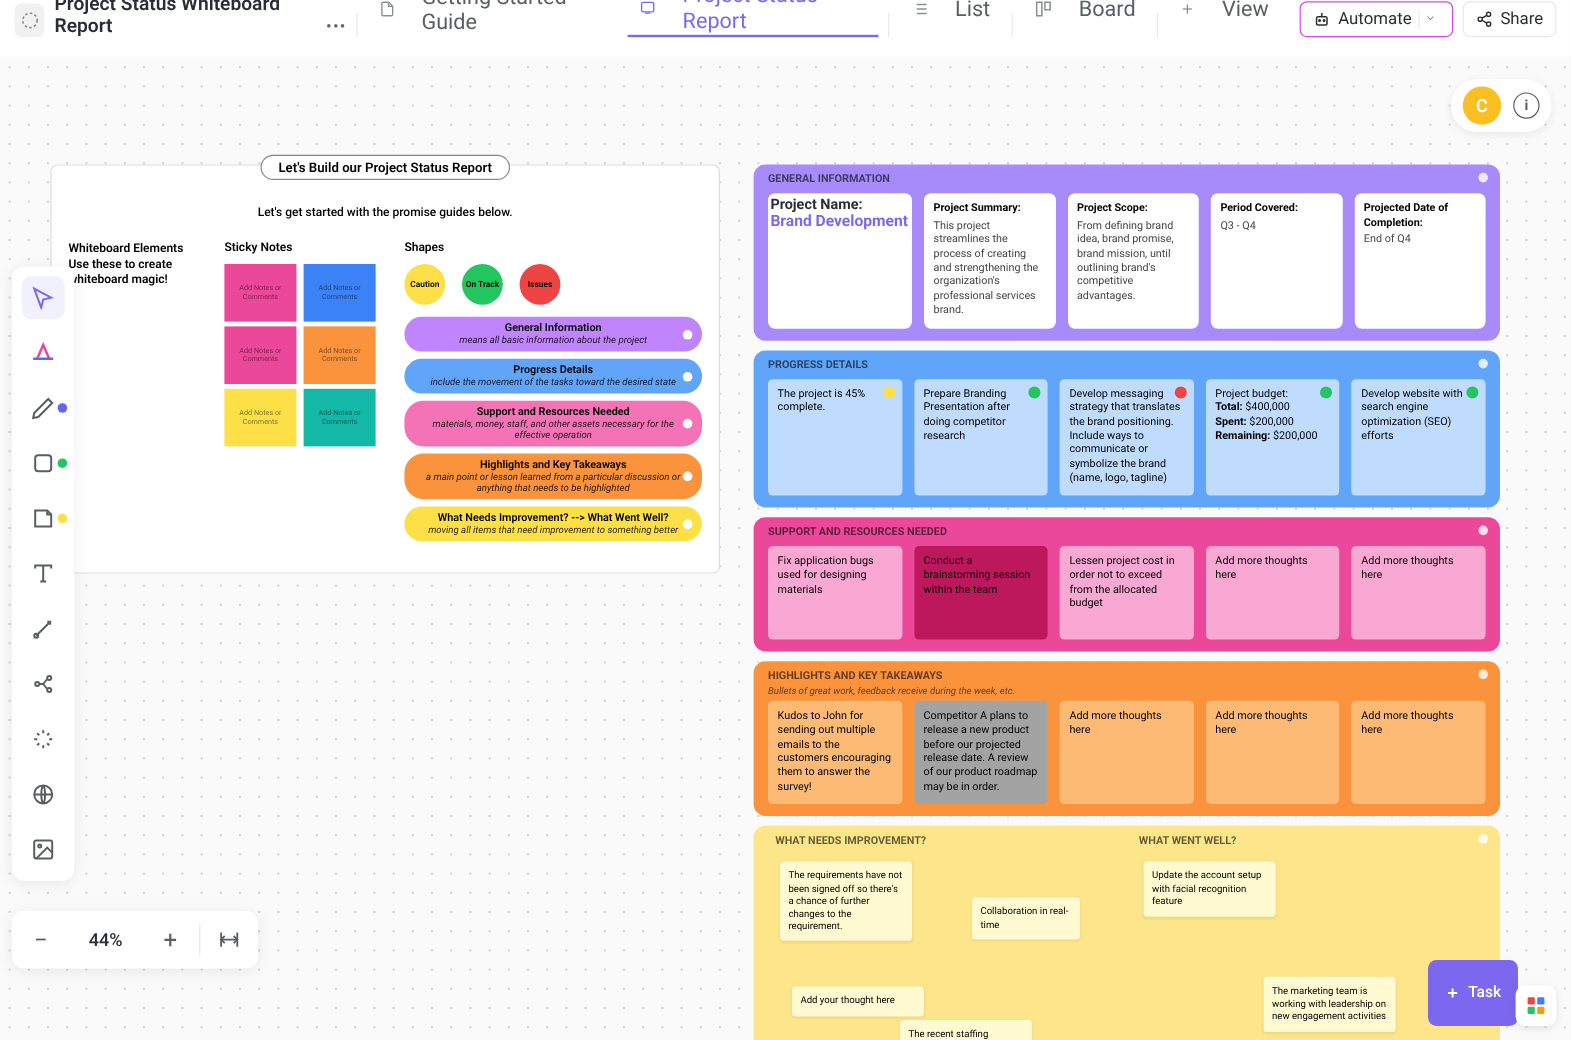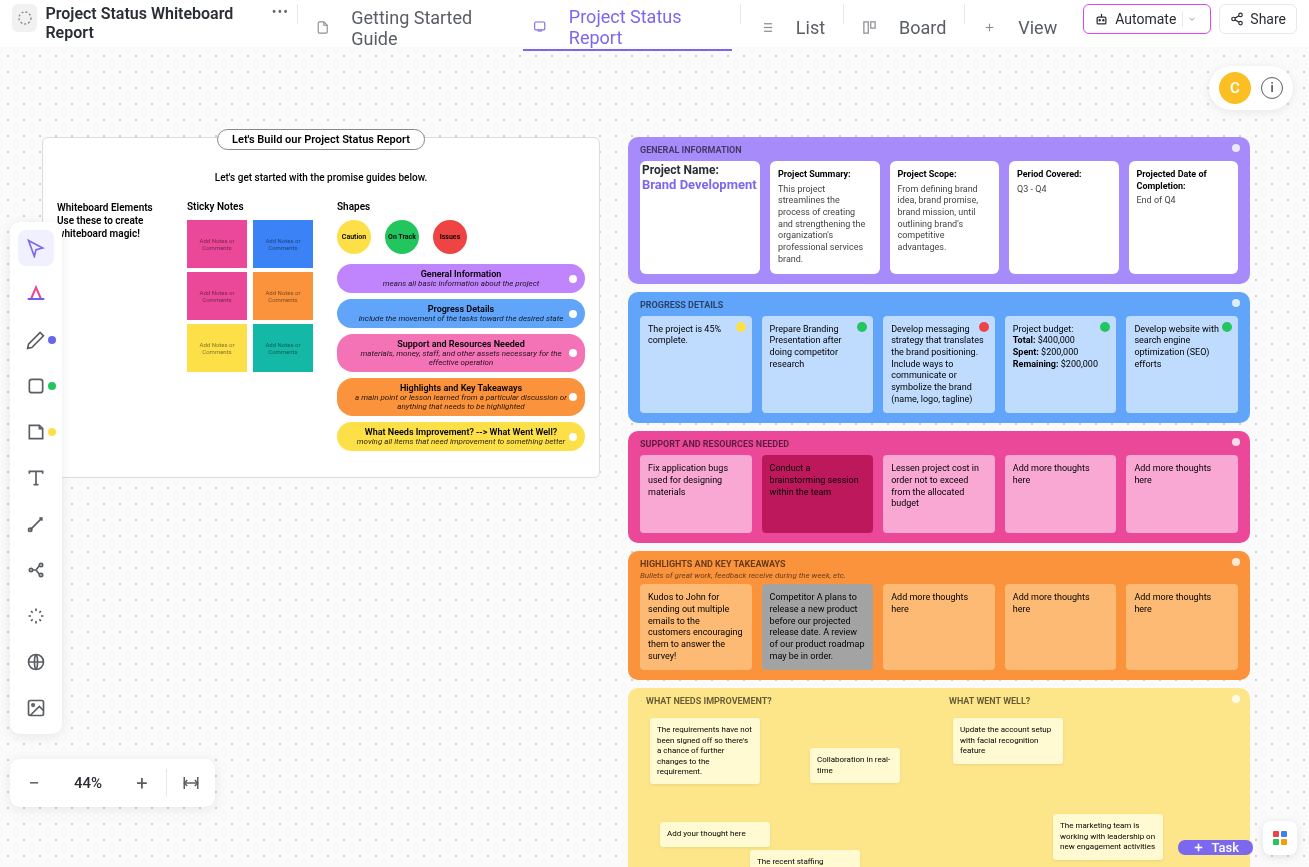--- a/index.html
+++ b/index.html
@@ -1,18 +1,18 @@
 <!DOCTYPE html>
 <html><head>
 <meta charset="utf-8">
 <style>
 *{box-sizing:border-box;margin:0;padding:0;font-family:-apple-system,BlinkMacSystemFont,"Segoe UI",Roboto,sans-serif}
 body{width:1309px;height:867px;background:#fafafa;overflow:hidden;position:relative}
 .dotgrid{position:absolute;inset:0;background-image:radial-gradient(circle,#d0d0d0 1px,transparent 1px);background-size:16px 16px;z-index:0}
-.header{position:relative;z-index:10;height:47px;background:#fff;display:flex;align-items:flex-start;padding:4px 12px;gap:8px}
+.header{position:relative;z-index:10;height:47px;background:#fff;display:flex;align-items:flex-end;padding:16px 12px;gap:8px}
 .doc-icon{width:28px;height:28px;background:#f1f1f1;border-radius:6px;display:flex;align-items:center;justify-content:center;color:#888}
 .title{font-size:16px;font-weight:600;color:#2a2e34}
 .more-dots{color:#666;font-size:14px;cursor:pointer;letter-spacing:1px}
 .tab{display:flex;align-items:center;gap:22px;padding:0 10px;height:47px;font-size:18px;color:#5a5e64;cursor:pointer}
 .tab svg{opacity:.7}
 .tab.active{color:#7b68ee;border-bottom:2px solid #7b68ee}
 .tab.active svg{opacity:1}
 .sep{width:1px;height:20px;background:#e8e8e8}
 .spacer{flex:1}
 .automate{display:flex;align-items:center;gap:6px;border:1px solid #d946ef;border-radius:6px;padding:6px 10px;font-size:14px;color:#2a2e34;cursor:pointer}
@@ -54,21 +54,21 @@
 .card .ch{font-weight:700;margin-bottom:3px}
 .card .ci{color:#444}
 .projcard{background:#fff;border-radius:6px;padding:2px;width:120px}
 .projcard .lab{font-size:12px;font-weight:700;color:#2a2e34}
 .projcard .val{font-size:13px;font-weight:700;color:#7b68ee;line-height:1.25}
 .note{border-radius:4px;padding:8px;font-size:9px;line-height:1.3;position:relative;flex:1;min-height:78px}
 .statusdot{position:absolute;right:6px;top:6px;width:10px;height:10px;border-radius:50%}
 .improve-grid{display:grid;grid-template-columns:1fr 1fr;gap:8px;padding:0 6px}
 .imp-col{position:relative;height:200px}
 .ynote{position:absolute;background:#fffad1;border-radius:3px;padding:7px;font-size:8px;line-height:1.3;width:110px;box-shadow:0 1px 3px rgba(0,0,0,.08)}
-.taskbtn{position:absolute;right:56px;bottom:12px;z-index:30;background:#7b68ee;color:#fff;border-radius:7px;padding:0 14px;font-size:13px;font-weight:500;display:flex;align-items:center;gap:6px;cursor:pointer}
+.taskbtn{position:absolute;right:44px;bottom:12px;z-index:30;background:#7b68ee;color:#fff;border-radius:7px;padding:20px 14px;font-size:13px;font-weight:500;display:flex;align-items:center;gap:6px;cursor:pointer}
 .appsbtn{position:absolute;right:12px;bottom:12px;z-index:30;width:34px;height:34px;background:#fff;border-radius:8px;box-shadow:0 2px 8px rgba(0,0,0,.1);display:flex;align-items:center;justify-content:center;cursor:pointer}
 .appsgrid{width:14px;height:14px;display:grid;grid-template-columns:1fr 1fr;gap:2px}
 .appsgrid span{border-radius:1px}
 </style>
 </head>
 <body>
 
 <div class="dotgrid"></div>
 
 <div class="header">

